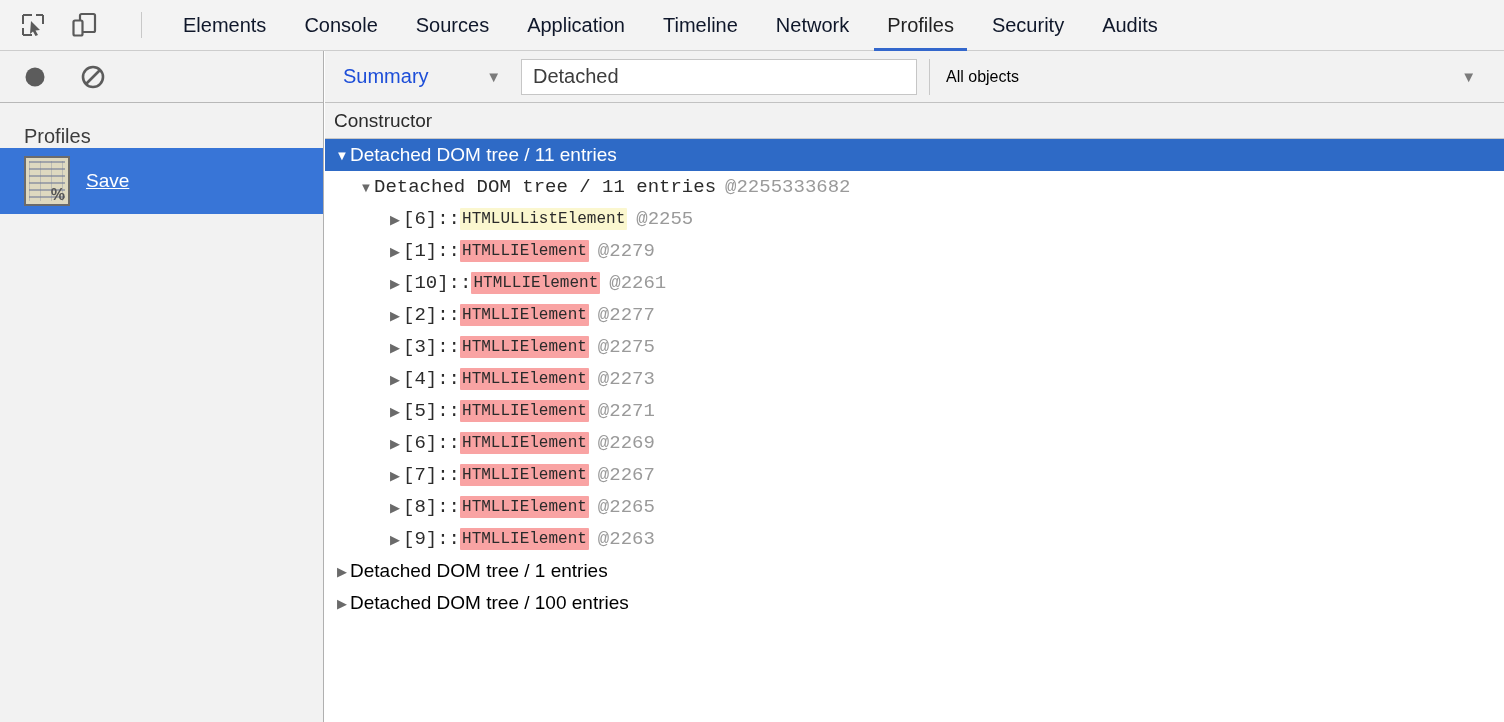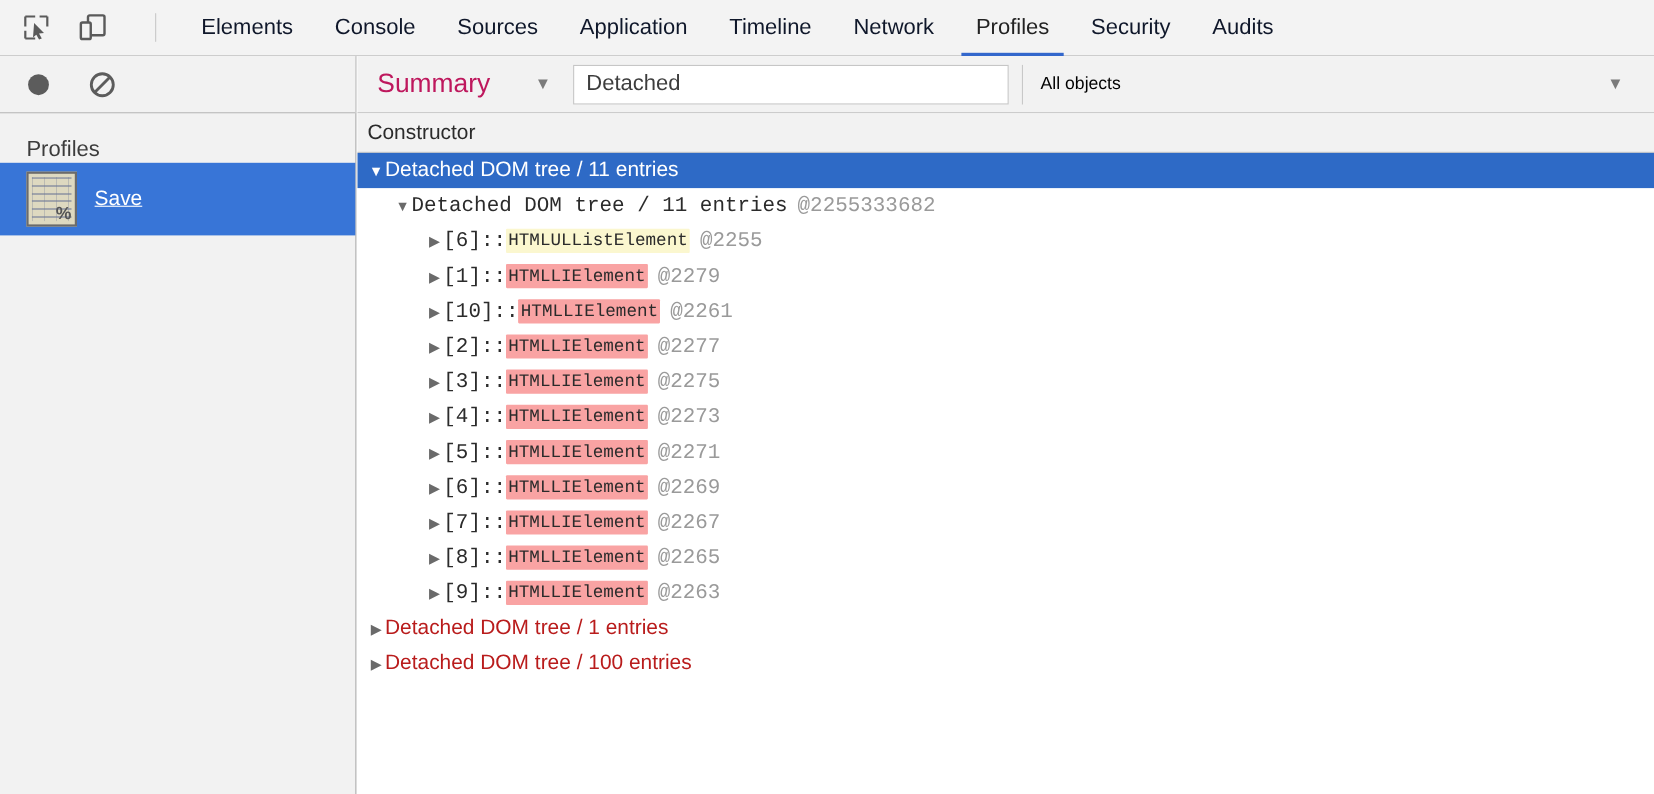--- a/index.html
+++ b/index.html
@@ -87,21 +87,21 @@
     background: #ffffff;
   }
   .filterbar {
     height: 52px; background: #f2f2f2; border-bottom: 1px solid #c2c2c2;
     display: flex; align-items: center;
   }
   .fb-select {
     display: flex; align-items: center; height: 52px; padding: 0 14px 0 18px;
     cursor: pointer; min-width: 190px; justify-content: space-between;
   }
-  .fb-select .lbl { font-size: 24px; color: #be185d; }
+  .fb-select .lbl { font-size: 20px; color: #1d4ed8; }
   .caret { font-size: 15px; color: #7b7b7b; line-height: 1; margin-left: 16px; }
   .fb-input {
     height: 36px; width: 396px; background: #ffffff; border: 1px solid #c6c6c6;
     display: flex; align-items: center; padding: 0 11px; margin-left: 6px;
     font-size: 20px; color: #3d3d3d; cursor: text;
   }
   .fb-sep { width: 1px; height: 36px; background: #c8c8c8; margin-left: 12px; }
   .fb-select2 {
     flex: 1 1 auto; display: flex; align-items: center; justify-content: space-between;
     height: 52px; padding: 0 28px 0 16px; cursor: pointer;
@@ -121,21 +121,21 @@
   .row.sel { background: #2e6ac6; }
   .tw {
     flex: 0 0 auto; width: 16px; display: flex; align-items: center;
     justify-content: center; font-size: 13px; color: #6a6a6a; line-height: 1;
   }
   .row.sel .tw { color: #ffffff; }
   .row.lvl0 { padding-left: 9px; }
   .row.lvl1 { padding-left: 33px; }
   .row.lvl2 { padding-left: 62px; }
 
-  .txt-sans { font-size: 19px; color: #b91c1c; font-family: "Liberation Sans", sans-serif; }
+  .txt-sans { font-size: 19px; color: #000000; font-family: "Liberation Sans", sans-serif; }
   .row.sel .txt-sans { color: #ffffff; }
   .txt-mono {
     font-size: 19px; color: #2b2b2b;
     font-family: "Liberation Mono", "DejaVu Sans Mono", monospace;
   }
   .idx { font-family: "Liberation Mono", "DejaVu Sans Mono", monospace; font-size: 19px; color: #2b2b2b; }
   .ctor {
     font-family: "Liberation Mono", "DejaVu Sans Mono", monospace; font-size: 16px;
     color: #2b2b2b; padding: 2px 2px; border-radius: 1px;
   }

